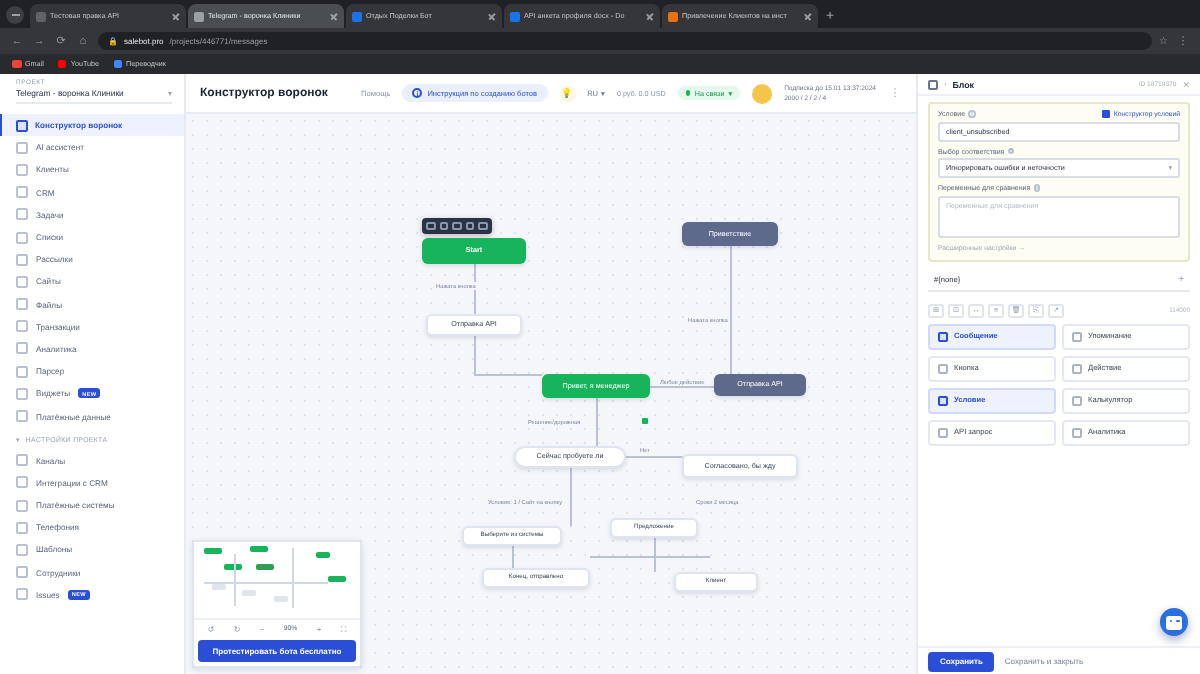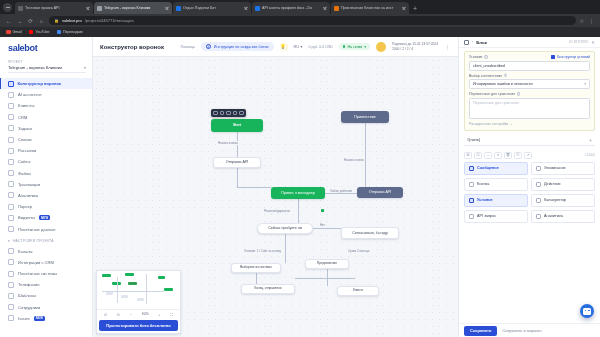--- a/index.html
+++ b/index.html
@@ -329,21 +329,20 @@
     </div>
     <div class="bm">
       <span class="bmico" style="background:#4285f4"></span>
       <span>Переводчик</span>
     </div>
   </div>
 
   <div class="app">
 
     <div class="sidebar">
-      <div class="logo">salebot</div>
       <div class="proj-label">ПРОЕКТ</div>
       <div class="proj-select">
         <span>Telegram - воронка Клиники</span>
         <span class="chev">▾</span>
       </div>
 
       <div class="nav">
         <div class="nav-item active">
           <span class="nav-ico"></span>
           <span>Конструктор воронок</span>

